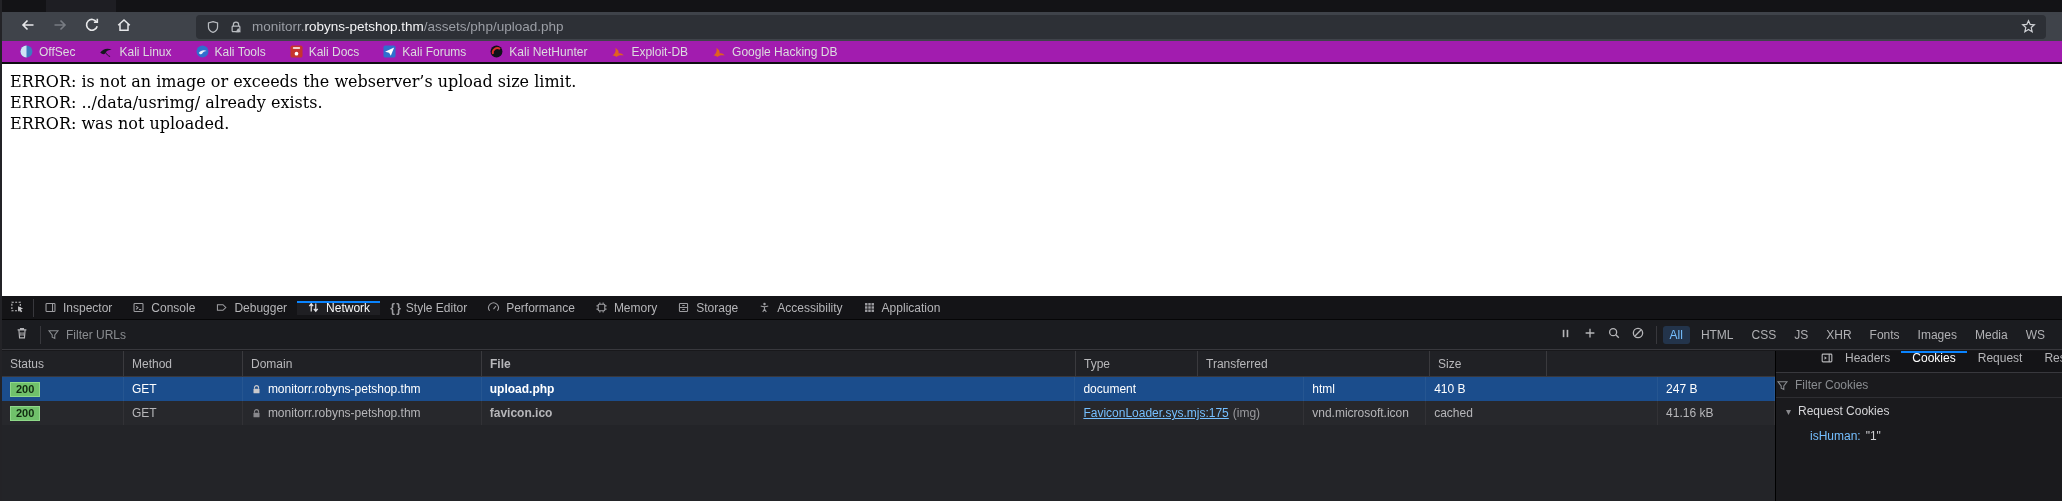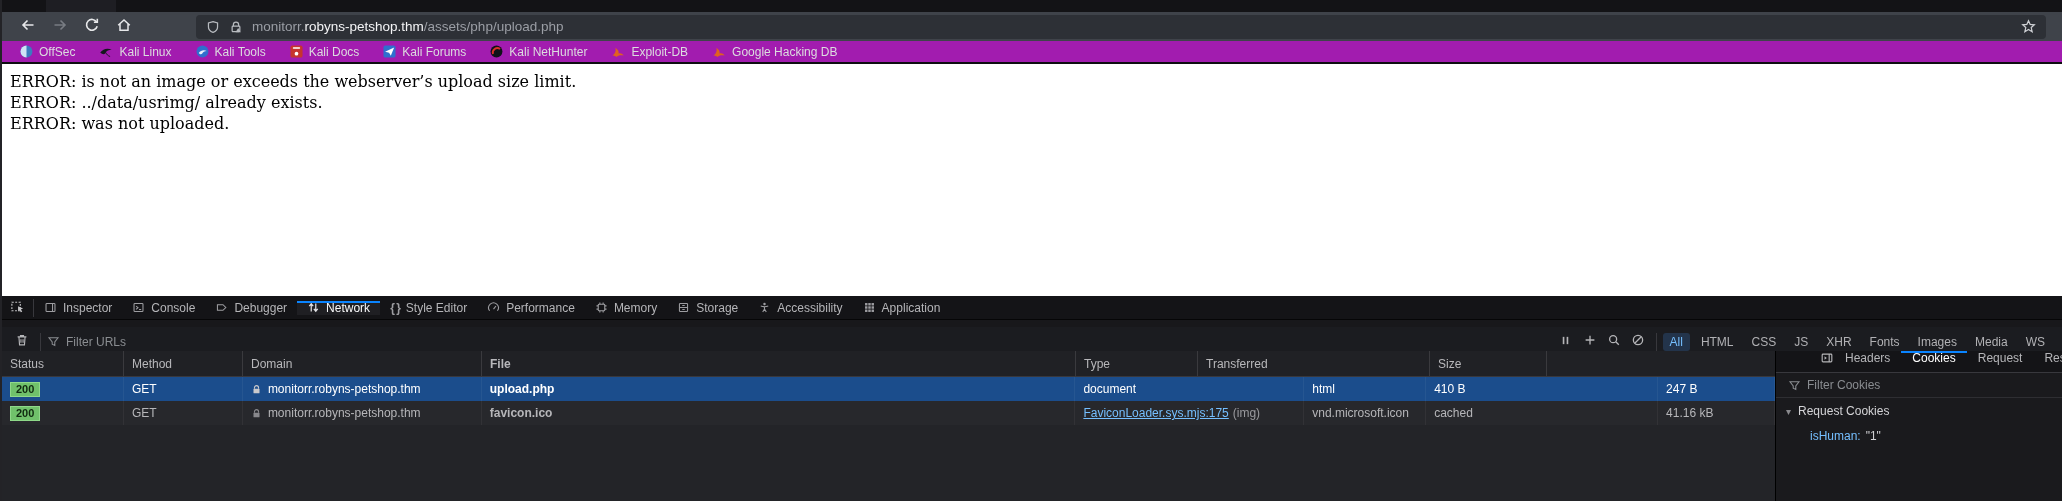--- a/index.html
+++ b/index.html
@@ -37,21 +37,21 @@
   .devtools { position:absolute; top:296px; left:0; right:0; bottom:0; background:#18181b; color:#b7b7ba; font-size:12px; }
   .dt-tabbar { height:24px; background:#141417; display:flex; align-items:center; border-bottom:1px solid #060607; }
   .pick-btn { width:32px; display:flex; align-items:center; justify-content:center; border-right:1px solid #38383d; color:#c3c3c6; }
   .dt-tab { display:flex; align-items:center; gap:6px; padding:0 10px; position:relative; color:#b5b5b8; }
   .dt-tab .ticon { display:flex; align-items:center; color:#9d9da1; }
   .dt-tab.active { background:#1f1f23; color:#f9f9fa; }
   .dt-tab.active .ticon { color:#e4e4e7; }
   .dt-tab.active::before { content:""; position:absolute; top:0; left:0; right:0; height:2px; background:#0a84ff; }
   .braces { font-weight:bold; font-size:12px; letter-spacing:-1px; }
 
-  .net-toolbar { height:30px; display:flex; align-items:center; background:#1b1c20; border-bottom:1px solid #38383d; padding:0 8px;margin-top:7px; }
+  .net-toolbar { height:30px; display:flex; align-items:center; background:#1b1c20; border-bottom:1px solid #38383d; padding:0 8px; }
   .tool-ic { width:24px; height:22px; display:flex; align-items:center; justify-content:center; color:#b5b5b8; }
   .vsep { width:1px; height:18px; background:#38383d; margin:0 6px; }
   .filter-input { background:transparent; border:none; outline:none; color:#c6c6c9; font-size:12px; width:150px; font-family:inherit; }
   .filter-input::placeholder { color:#8a8d91; }
   .funnel { color:#8a8d91; display:flex; align-items:center; margin-right:6px; }
   .tb-spacer { flex:1; }
   .pills { display:flex; align-items:center; gap:4px; margin-right:2px; }
   .pill { padding:2px 7px; border-radius:3px; color:#b1b1b4; }
   .pill.active { color:#75bfff; background:rgba(56,108,177,0.30); }
 
@@ -73,21 +73,21 @@
   .link { color:#75bfff; text-decoration:underline; }
   .init-extra { color:#9a9a9e; margin-left:4px; }
   .filler { flex:1; background:#232428; }
 
   .details { flex:1; background:#1a1a1d; display:flex; flex-direction:column; overflow:hidden; }
   .d-tabs { height:22px; display:flex; align-items:flex-start; background:#141417; border-bottom:1px solid #38383d; white-space:nowrap; overflow:hidden;padding-left:44px; }
   .pane-ic { width:30px; display:flex; align-items:center; justify-content:center; color:#b5b5b8; }
   .d-tab { display:flex; align-items:center; padding:0 11px; position:relative; color:#b5b5b8; }
   .d-tab.active { color:#ffffff; }
   .d-tab.active::before { content:""; position:absolute; top:0; left:0; right:0; height:2px; background:#0a84ff; }
-  .d-filter { height:25px; border-bottom:1px solid #2e2e32; display:flex; align-items:center; padding:0 12px; }
+  .d-filter { height:25px; border-bottom:1px solid #2e2e32; display:flex; align-items:center; padding:0 0; }
   .d-section { height:26px; display:flex; align-items:center; gap:7px; padding:0 10px; color:#d4d4d7; }
   .caret { color:#8a8a8e; font-size:10px; }
   .d-cookie { padding:5px 0 0 34px; }
   .ck-name { color:#75bfff; }
   .ck-val { color:#d2d2d5; margin-left:5px; }
 </style>
 </head>
 <body>
 
 <div class="window">

